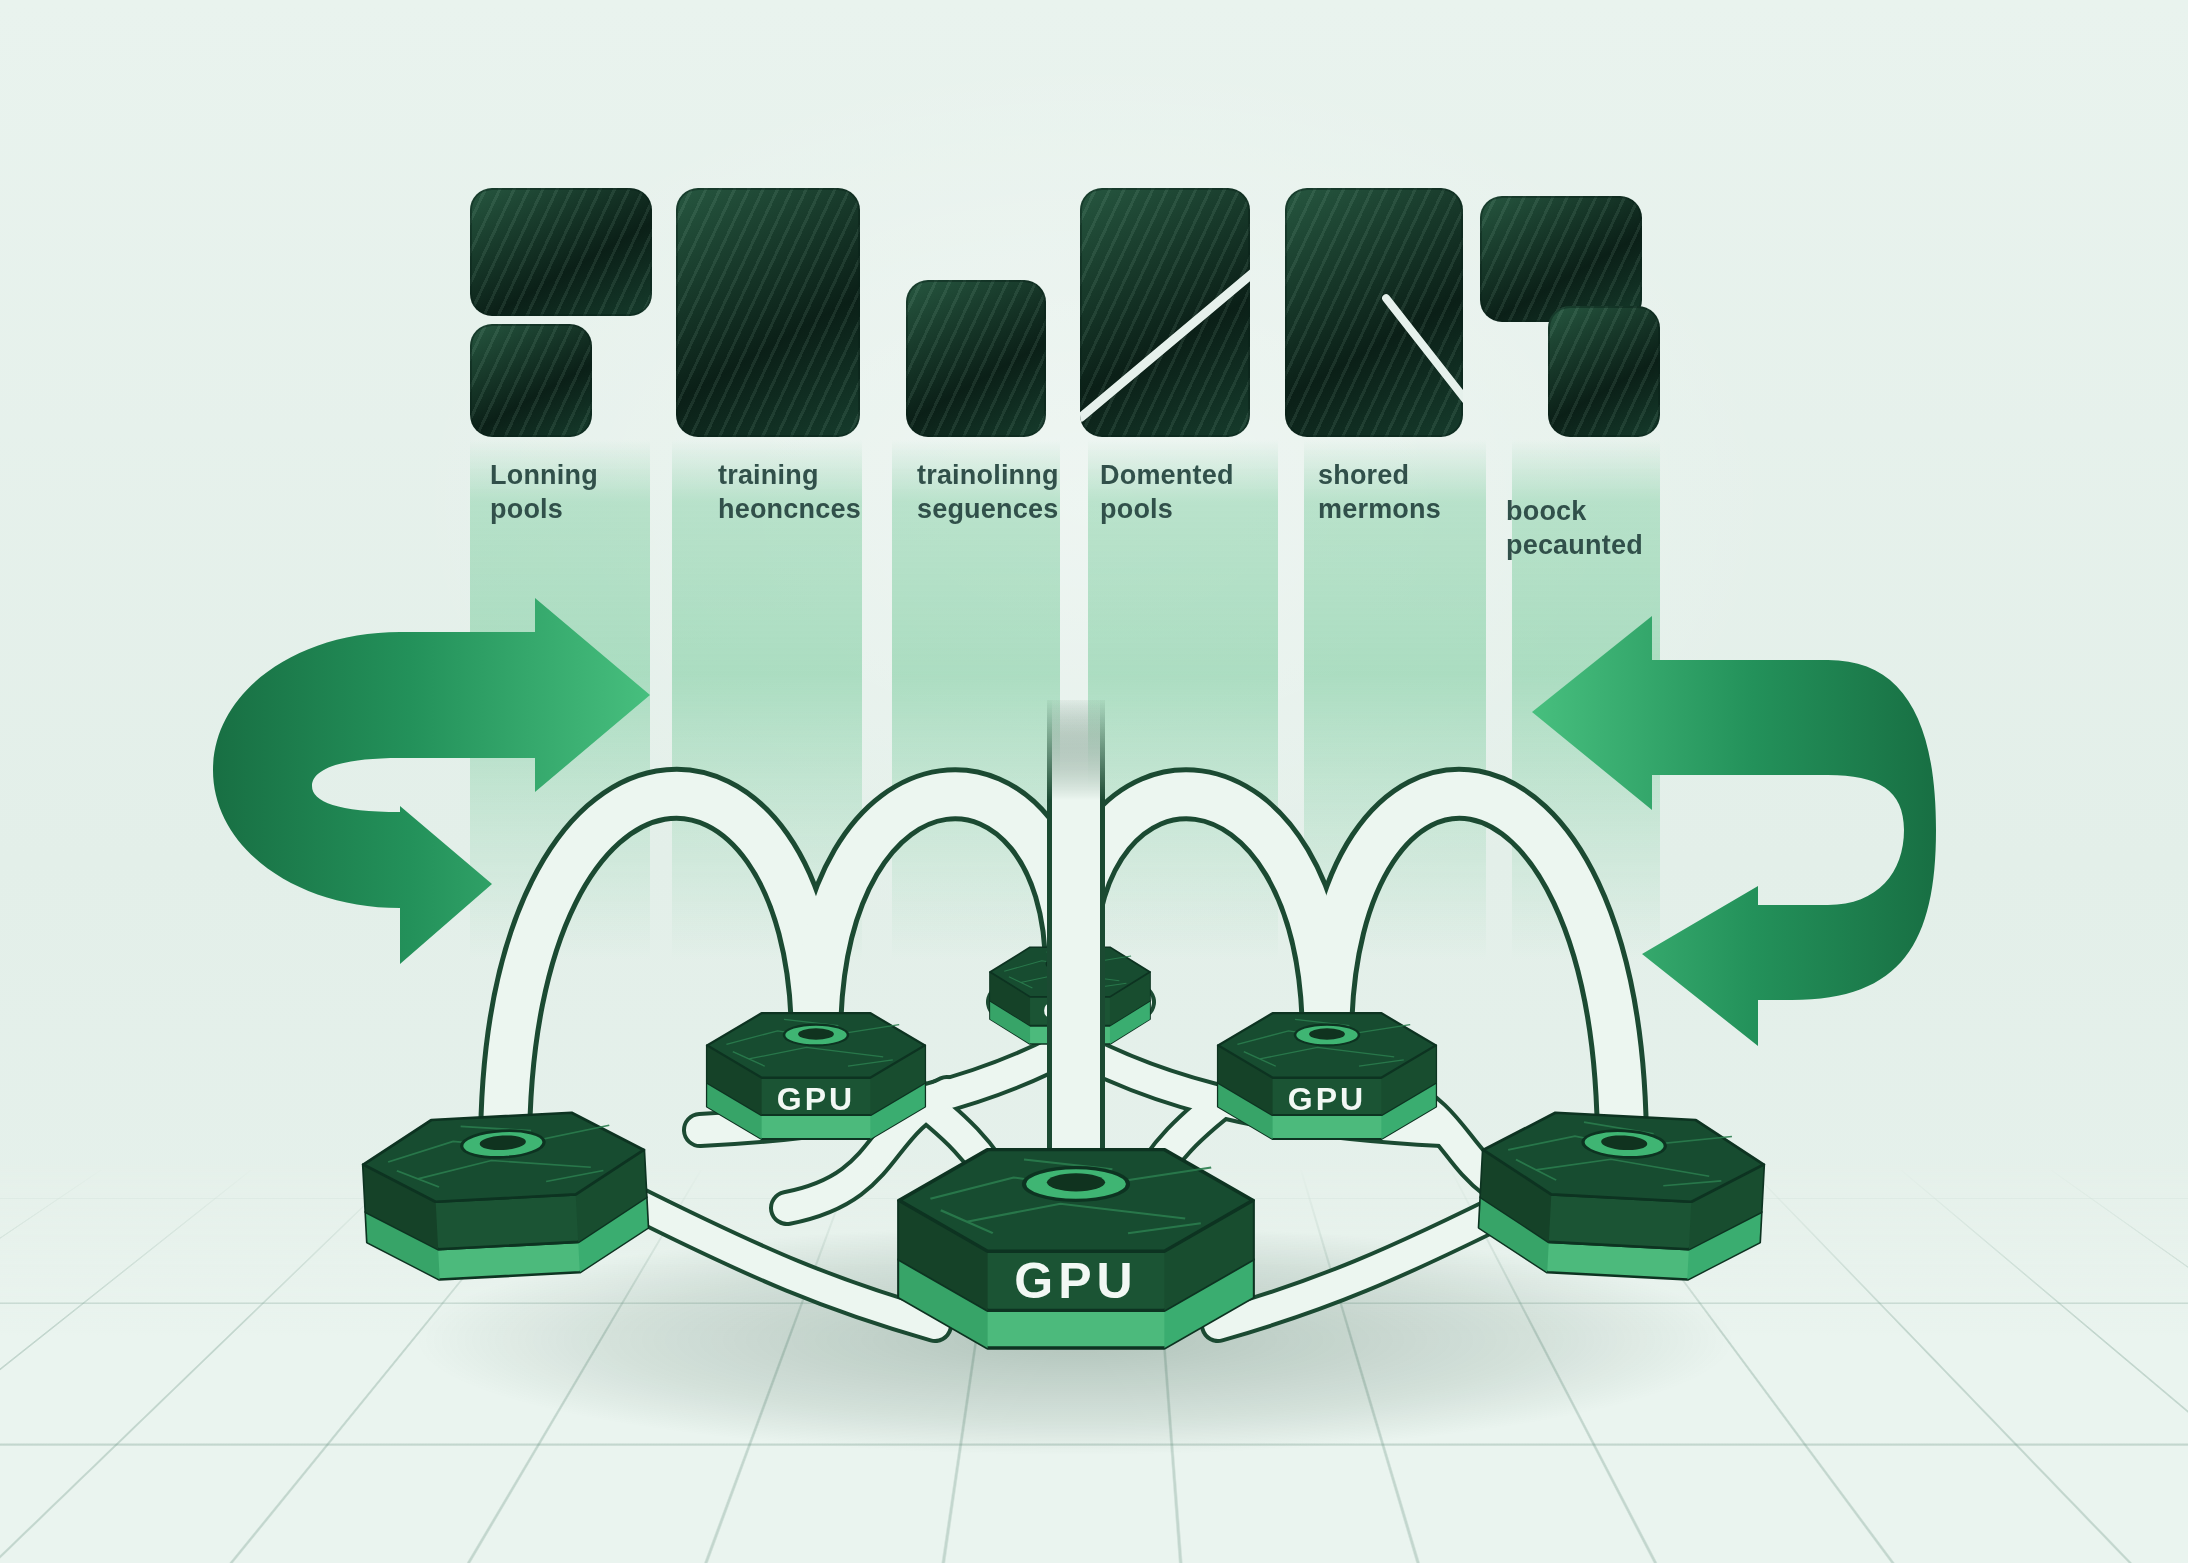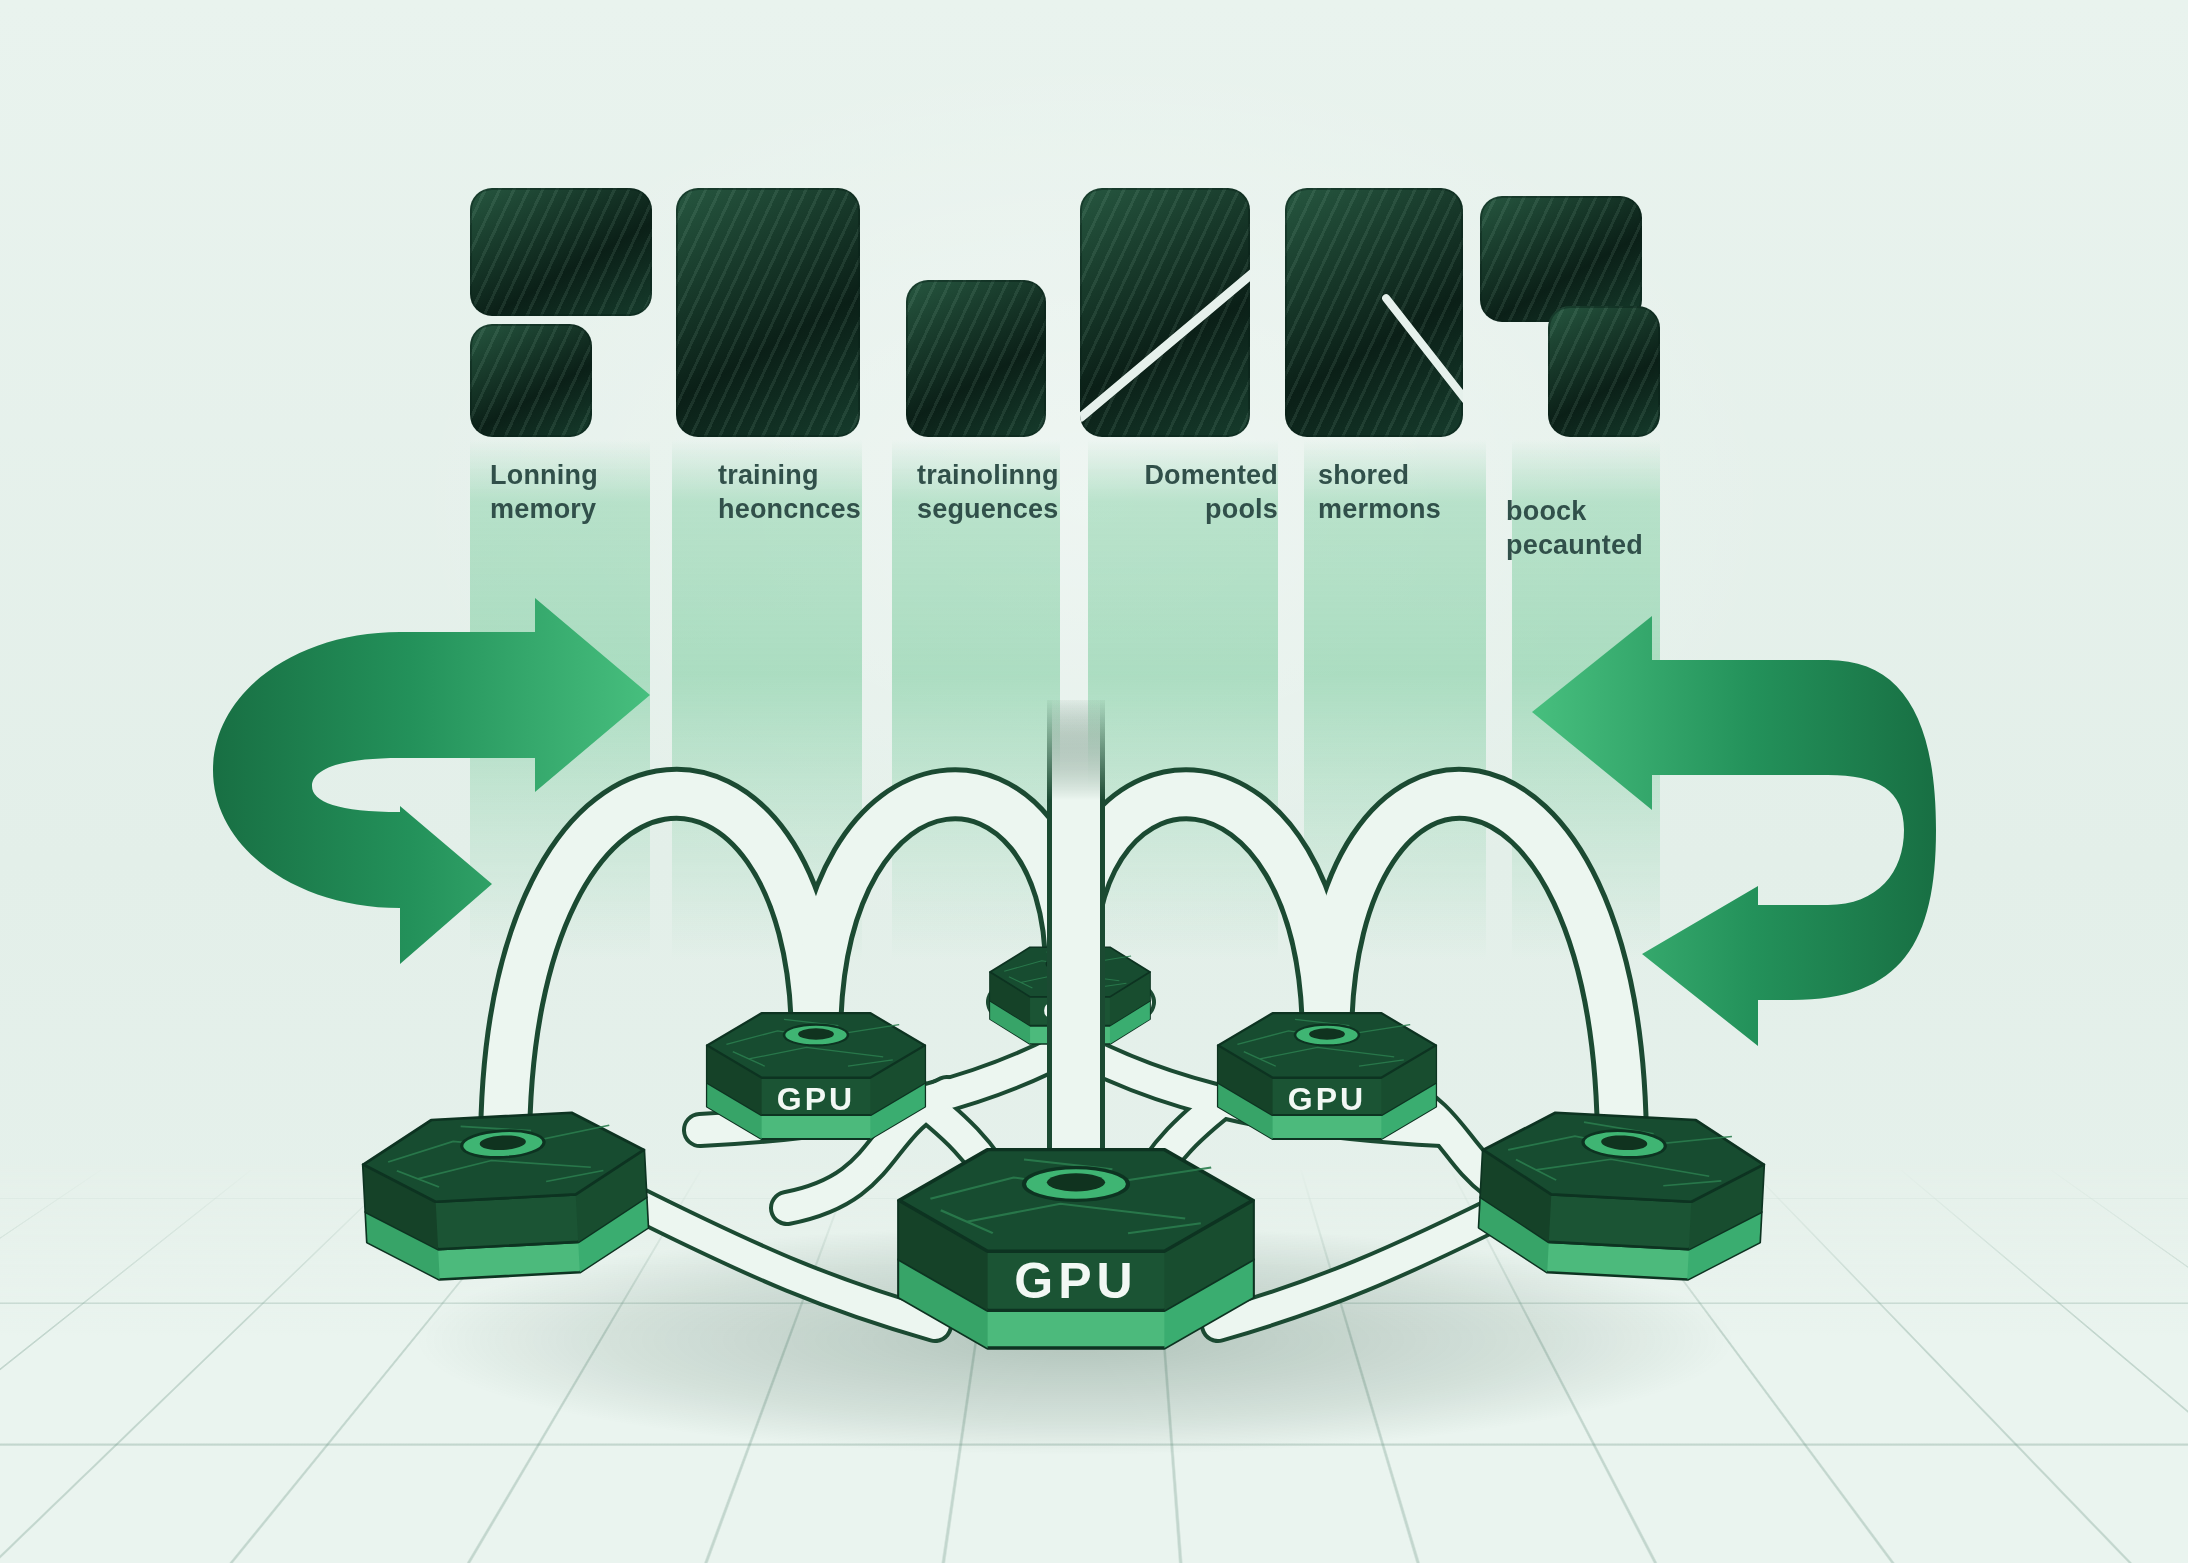--- a/index.html
+++ b/index.html
@@ -45,21 +45,21 @@
   .t5a{left:1285px;top:188px;width:178px;height:249px;}
   .t6a{left:1480px;top:196px;width:162px;height:126px;}
   .t6b{left:1548px;top:306px;width:112px;height:131px;}
   .slash{position:absolute;background:#e6f1ec;border-radius:4px;}
   .s4{left:-30px;top:150px;width:240px;height:9px;transform:rotate(-40deg);}
   .s5{left:66px;top:170px;width:170px;height:8px;transform:rotate(52deg);}
   .tile-label{position:absolute;top:458px;width:178px;
     font-size:27px;line-height:34px;font-weight:bold;letter-spacing:0.2px;
     color:#31504a;}
   .l1{left:490px;} .l2{left:718px;} .l3{left:917px;}
-  .l4{left:1100px;text-align:right;} .l5{left:1318px;} .l6{left:1506px;margin-top:36px;}
+  .l4{left:1100px;} .l5{left:1318px;} .l6{left:1506px;margin-top:36px;}
   .scene{position:absolute;left:0;top:0;}
   .gpu-text{font-family:"Liberation Sans",sans-serif;font-weight:bold;fill:#f2f8f4;}
 </style>
 </head>
 <body>
 
 <div class="stage">
   <div class="wall"></div>
 
   <div class="floor-wrap">
@@ -80,21 +80,21 @@
   <div class="block t3a"></div>
   <div class="block t4a">
       <div class="slash s4"></div>
     </div>
   <div class="block t5a">
       <div class="slash s5"></div>
     </div>
   <div class="block t6a"></div>
   <div class="block t6b"></div>
 
-  <div class="tile-label l1">Lonning memory</div>
+  <div class="tile-label l1">Lonning pools</div>
   <div class="tile-label l2">training heoncnces</div>
   <div class="tile-label l3">trainolinng seguences</div>
   <div class="tile-label l4">Domented pools</div>
   <div class="tile-label l5">shored mermons</div>
   <div class="tile-label l6">boock pecaunted</div>
 
   <svg class="scene" width="2188" height="1563" viewBox="0 0 2188 1563">
     <defs>
       <linearGradient id="leftArrowGrad" x1="213" y1="0" x2="650" y2="0" gradientUnits="userSpaceOnUse">
         <stop offset="0" stop-color="#186f43"></stop>

